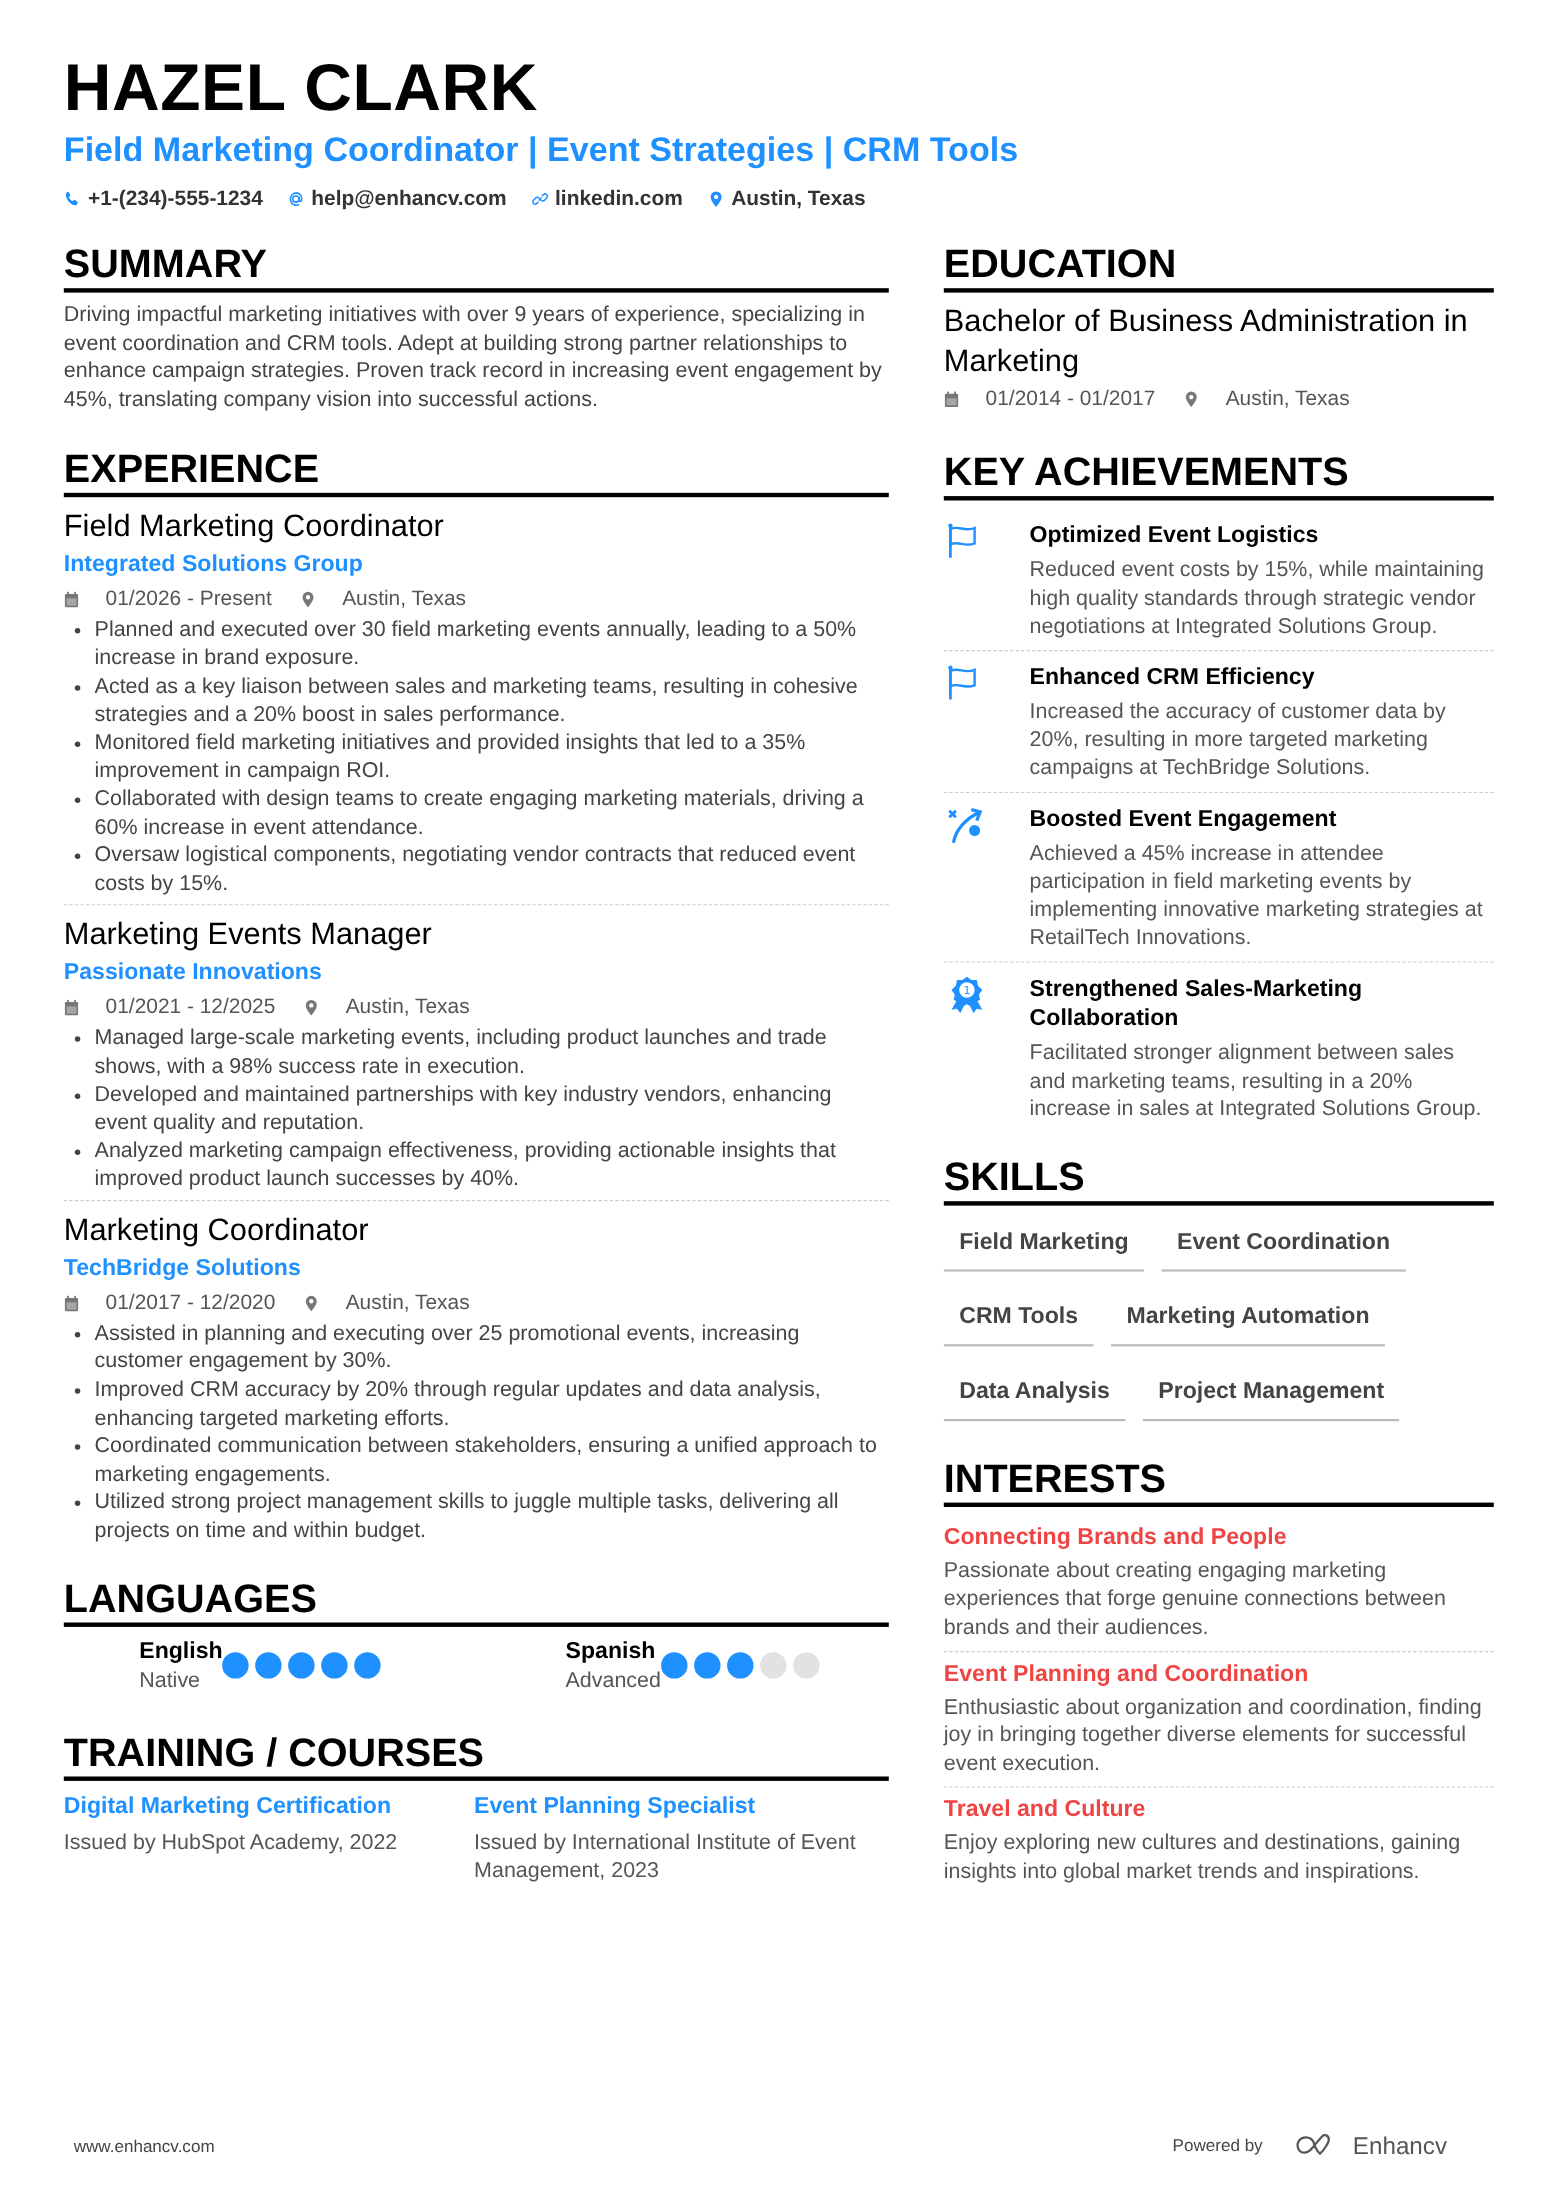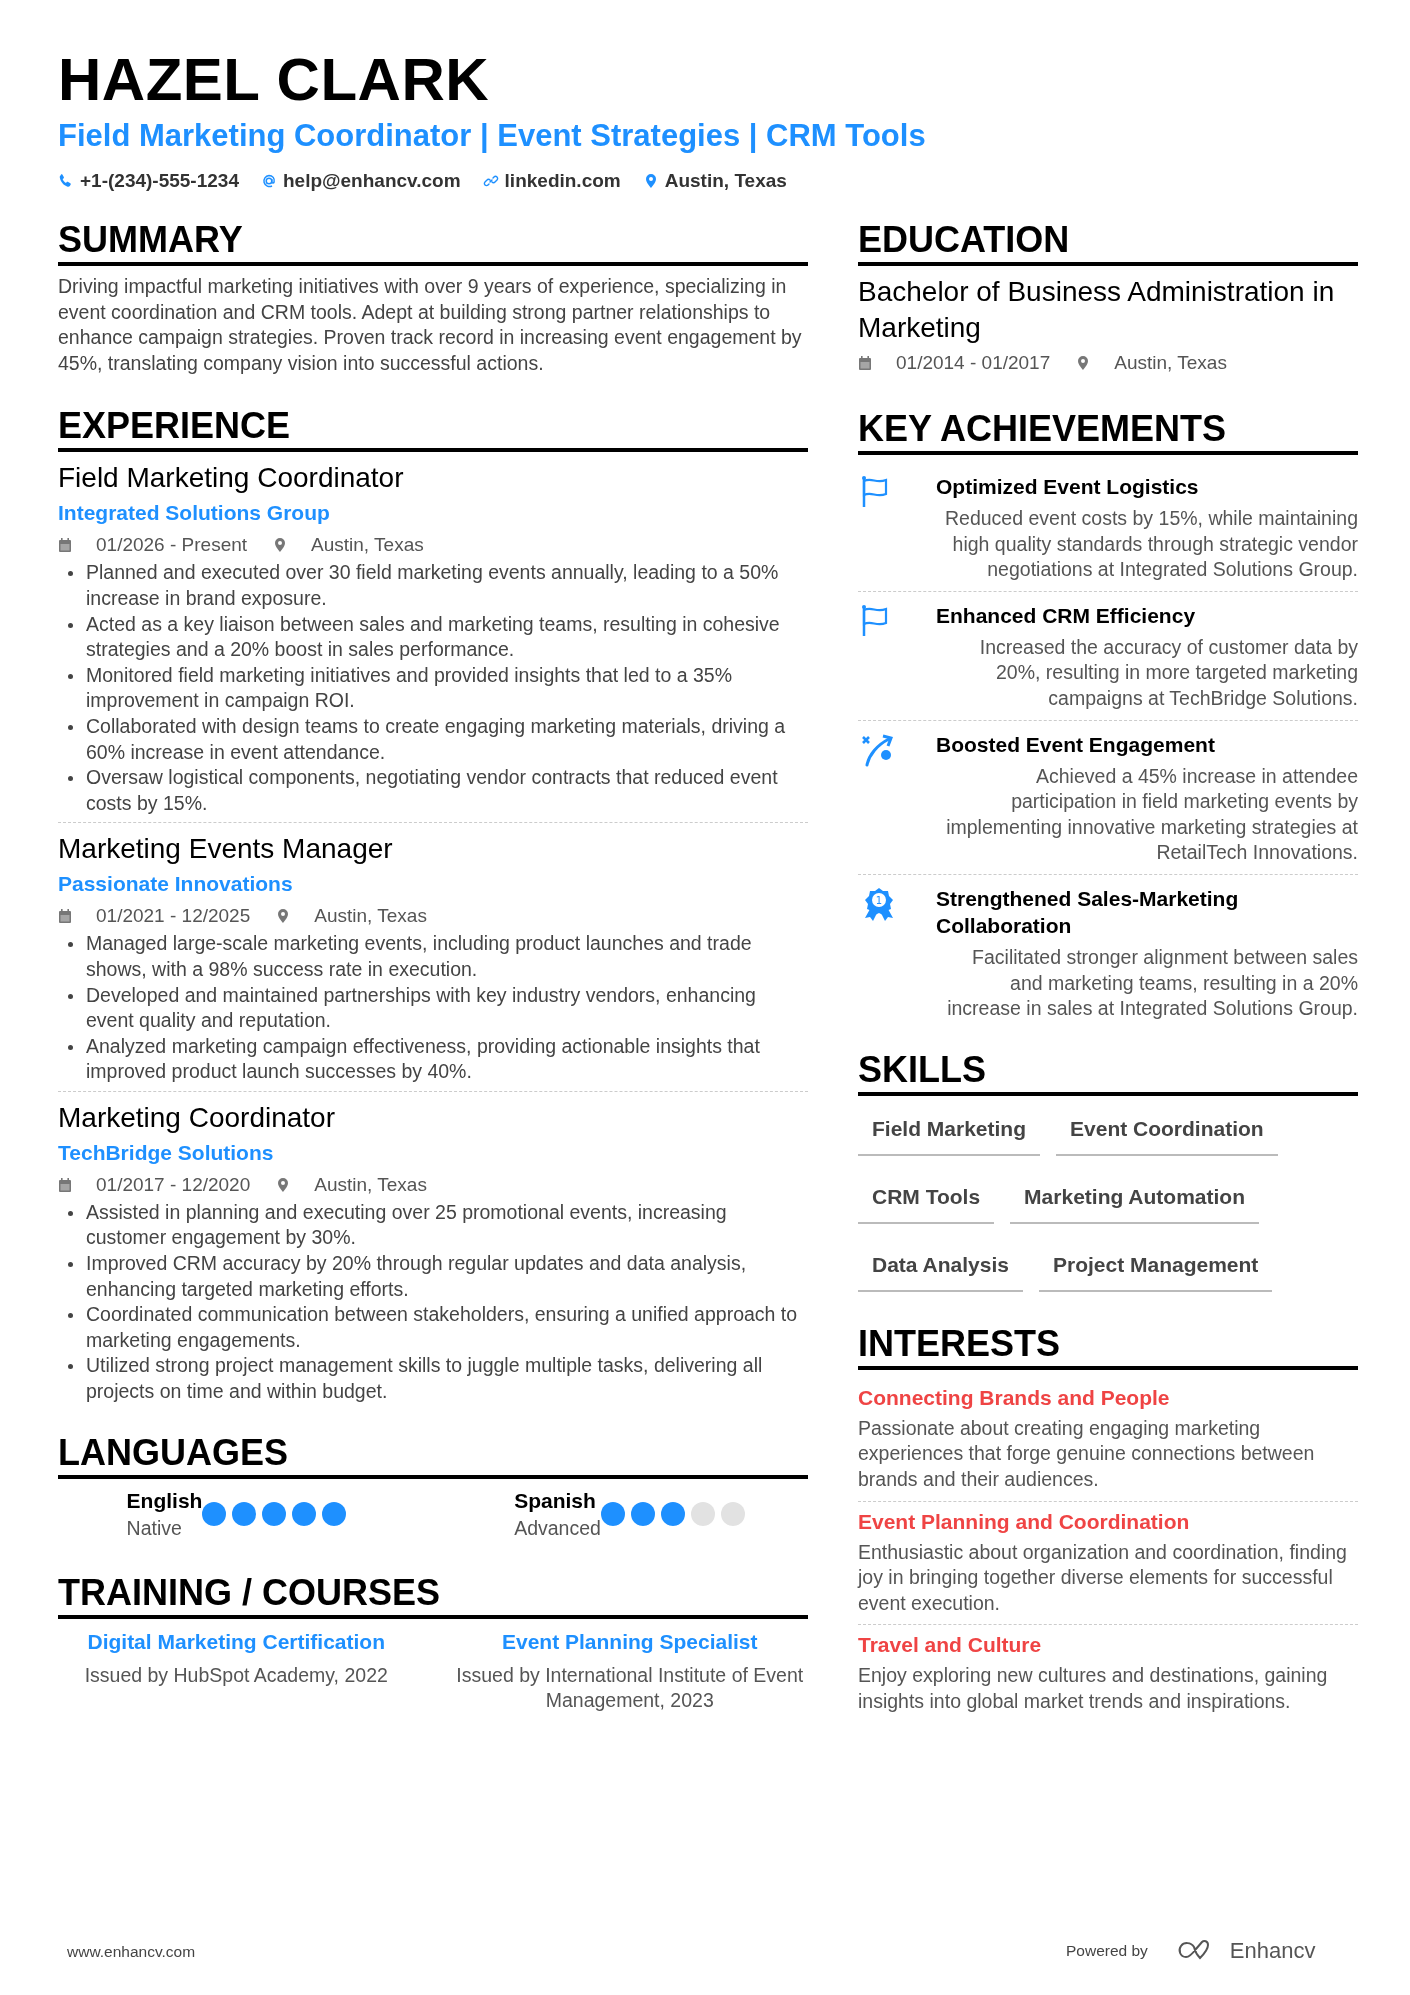--- a/index.html
+++ b/index.html
@@ -34,34 +34,34 @@
   ul.bullets li::before { content: ""; position: absolute; left: 10px; top: 11px; width: 5px; height: 5px; border-radius: 50%; background: #444; }
 
   .langs { display: flex; gap: 36px; margin-top: 2px; }
   .lang { width: 357px; display: flex; justify-content: center; align-items: center; }
   .lang-name { font-size: 21px; font-weight: 700; color: #000; line-height: 28px; }
   .lang-level { font-size: 19.5px; color: #555; line-height: 26px; }
   .dots { display: flex; gap: 6px; }
   .dot { width: 24px; height: 24px; border-radius: 50%; background: #1e90ff; }
   .dot.off { background: #e2e2e2; }
 
-  .courses { display: flex; gap: 37px; text-align: center; }
+  .courses { display: flex; gap: 16px; }
   .course { width: 357px; }
   .course-title { font-size: 21px; font-weight: 700; color: #1e90ff; line-height: 30px; }
   .course-desc { font-size: 19.5px; color: #555; line-height: 25.6px; margin-top: 6px; }
 
   .degree { font-size: 28px; color: #000; line-height: 36px; }
   .school { font-size: 21px; font-weight: 700; color: #1e90ff; line-height: 30px; margin-top: 2px; }
 
   .ach { display: flex; gap: 36px; padding: 10px 0 8px 0; }
   .ach + .ach { border-top: 1.5px dashed #ccc; }
   .ach-icon { width: 42px; flex: 0 0 42px; padding-top: 2px; display: flex; justify-content: center; }
   .ach-icon svg { width: 36px; height: 34px; }
   .ach-title { font-size: 21px; font-weight: 700; color: #000; line-height: 27px; }
-  .ach-desc { font-size: 19.5px; color: #555; line-height: 25.6px; margin-top: 6px; text-align: right; }
+  .ach-desc { font-size: 19.5px; color: #555; line-height: 25.6px; margin-top: 6px; }
 
   .skills { display: flex; flex-wrap: wrap; gap: 0 16px; margin-top: 4px; }
   .skill { font-size: 21px; font-weight: 700; color: #444; padding: 10px 14px 10px 14px; border-bottom: 2px solid #bbb; margin-bottom: 16px; line-height: 30px; }
 
   .interest { padding: 6px 0 8px 0; }
   .interest + .interest { border-top: 1.5px dashed #ccc; }
   .int-title { font-size: 21px; font-weight: 700; color: #ef4444; line-height: 28px; }
   .int-desc { font-size: 19.5px; color: #555; line-height: 25.6px; margin-top: 4px; }
 
   .footer-left { position: absolute; left: 67px; top: 1943px; font-size: 15.5px; color: #444; }

